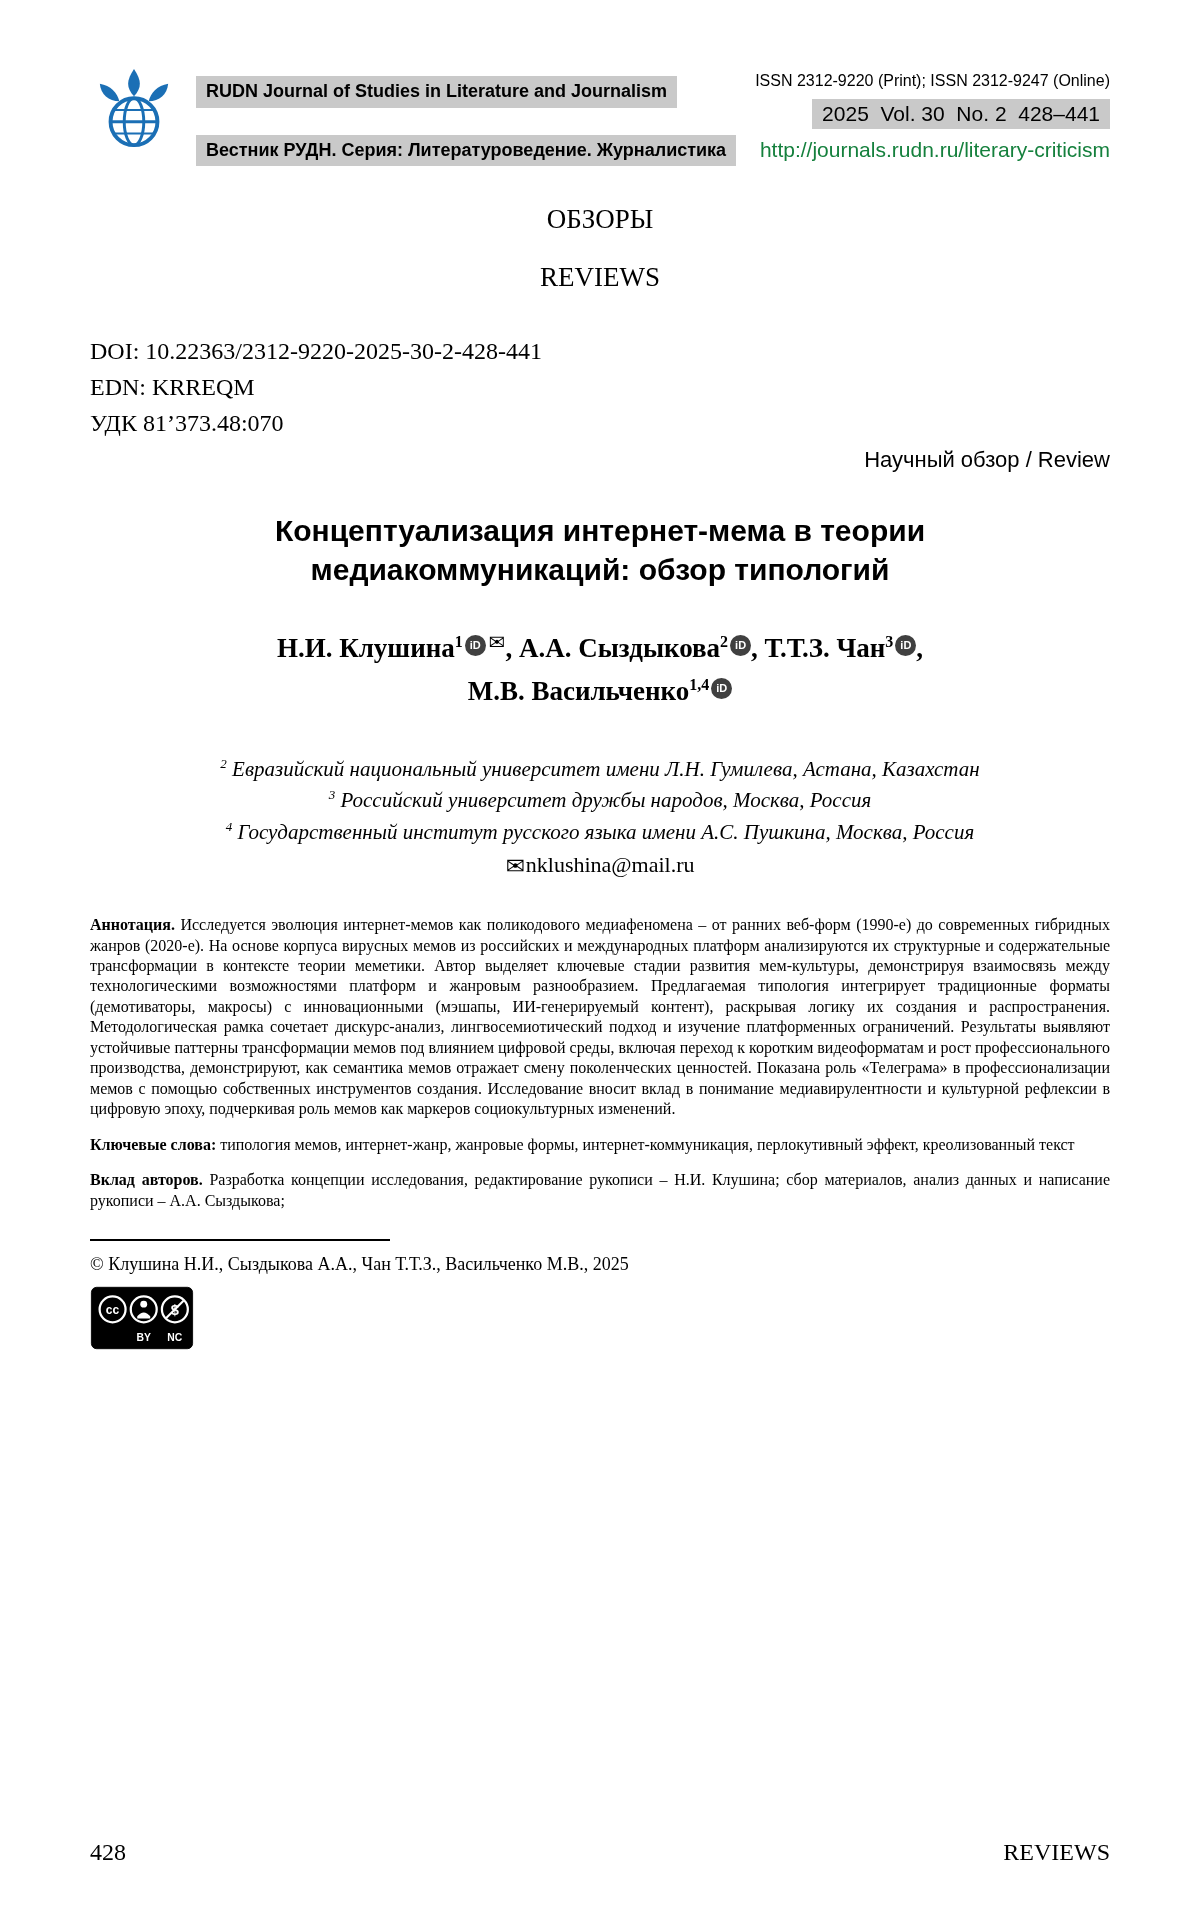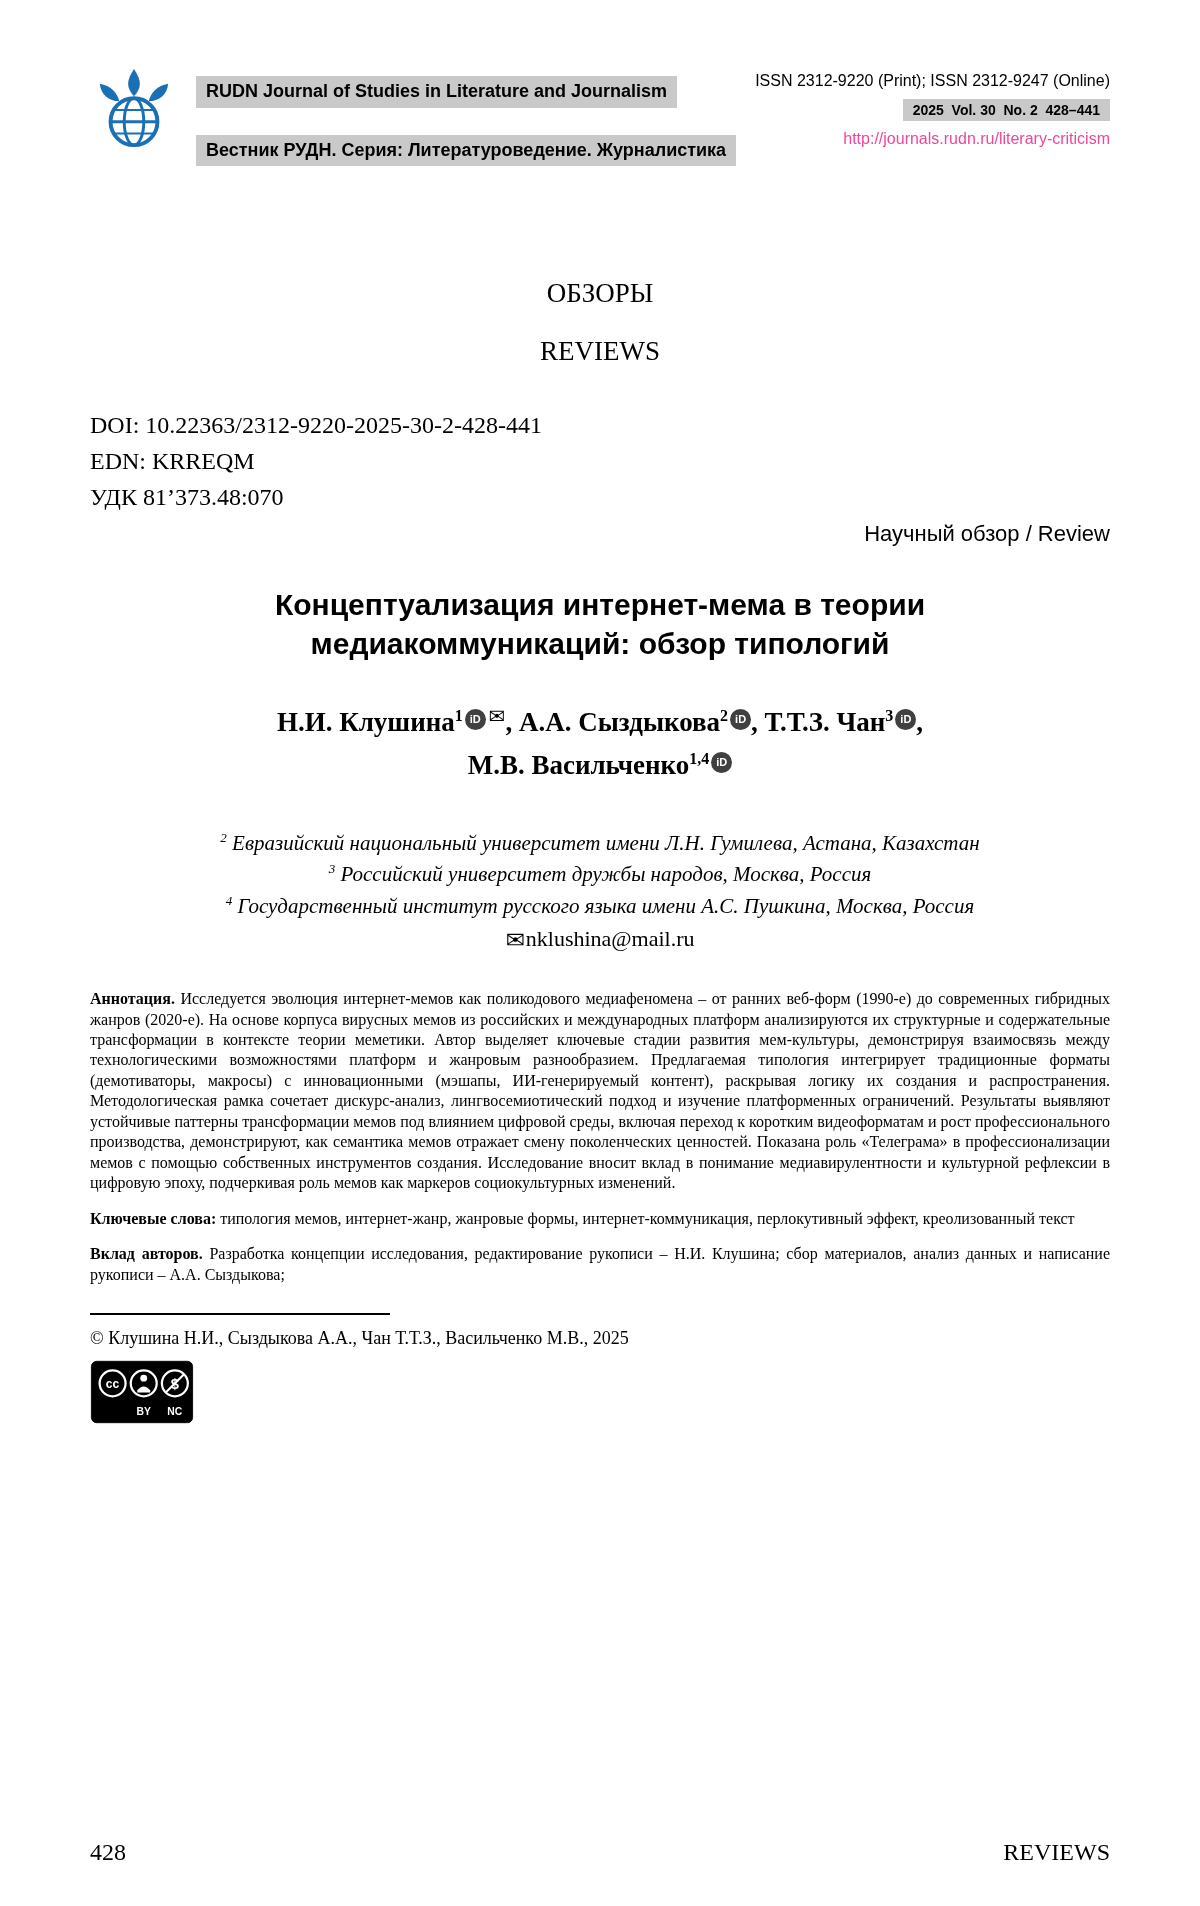--- a/index.html
+++ b/index.html
@@ -17,25 +17,25 @@
   .graybar {
     display:inline-block; background:#c9c9c9; color:#000;
     font-family:"Liberation Sans", sans-serif; font-weight:bold;
     font-size:18px; line-height:1.2; padding:5px 10px; white-space:nowrap;
   }
   .header-right {
     margin-left:auto; display:flex; flex-direction:column; align-items:flex-end;
     gap:9px; padding-top:4px; font-family:"Liberation Sans", sans-serif; text-align:right;
   }
   .issn { font-size:16px; white-space:nowrap; }
-  .issue { background:#c9c9c9; font-weight:bold; font-size:14px; padding:3px 10px; white-space:pre; }
-  .jurl { font-size:16px; white-space:nowrap; color:#ec4899; text-decoration:none; }
+  .issue { background:#c9c9c9; font-weight:normal; font-size:21px; padding:3px 10px; white-space:pre; }
+  .jurl { font-size:21px; white-space:nowrap; color:#15803d; text-decoration:none; }
 
   
-  .section-ru { margin-top:112px; text-align:center; font-size:27px; }
+  .section-ru { margin-top:38px; text-align:center; font-size:27px; }
   .section-en { margin-top:27px; text-align:center; font-size:27px; }
 
   
   .meta { margin-top:40px; font-size:24px; line-height:36px; }
   .article-type { margin-top:6px; text-align:right; font-family:"Liberation Sans", sans-serif; font-size:22px; }
 
   
   .title {
     margin:38px auto 0; max-width:720px; text-align:center;
     font-family:"Liberation Sans", sans-serif; font-weight:bold;

